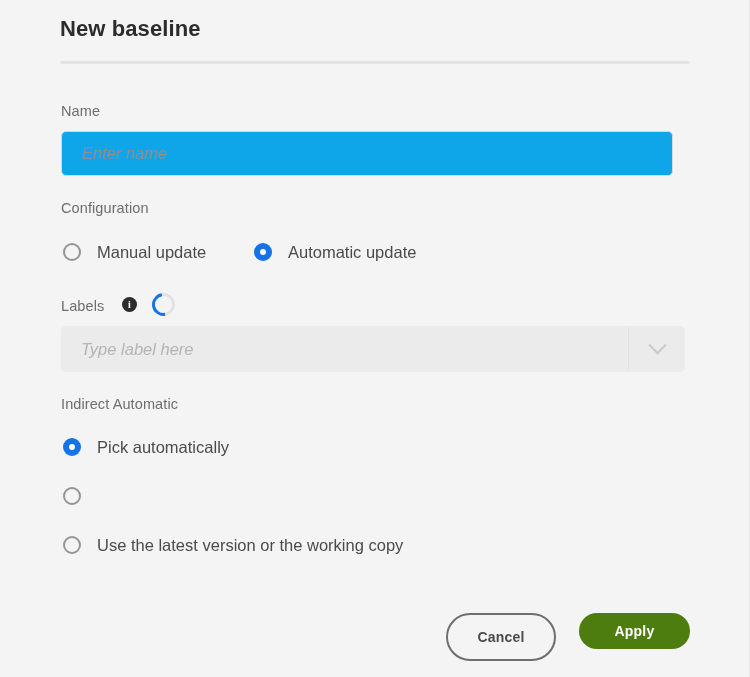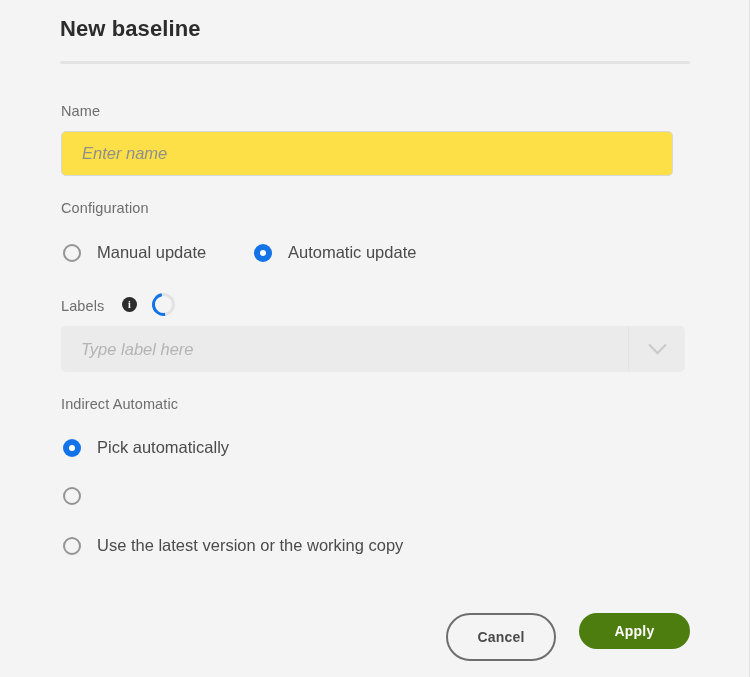--- a/index.html
+++ b/index.html
@@ -53,42 +53,41 @@
 
   
   .label-name   { left: 61px; top: 103px; }
   .name-input {
     position: absolute;
     left: 61px;
     top: 131px;
     width: 612px;
     height: 45px;
     box-sizing: border-box;
-    background: #fde047;
+    background: #0ea5e9;
     border: 1px solid #d8d8d8;
     border-radius: 5px;
     padding: 0 20px;
     font-family: "Liberation Sans", sans-serif;
     font-size: 16px;
     color: #2c2c2c;
     outline: none;
   }
   .name-input::placeholder {
     color: #8f8f8f;
     font-style: italic;
     font-size: 16.5px;
   }
 
   
   .label-config { left: 61px; top: 200px; }
 
   .radio-row {
     position: absolute;
     display: flex;
-    align-items: center;
     cursor: pointer;
   }
   .radio {
     width: 18px;
     height: 18px;
     border-radius: 50%;
     border: 2px solid #959595;
     background: transparent;
     box-sizing: border-box;
     flex: 0 0 auto;

